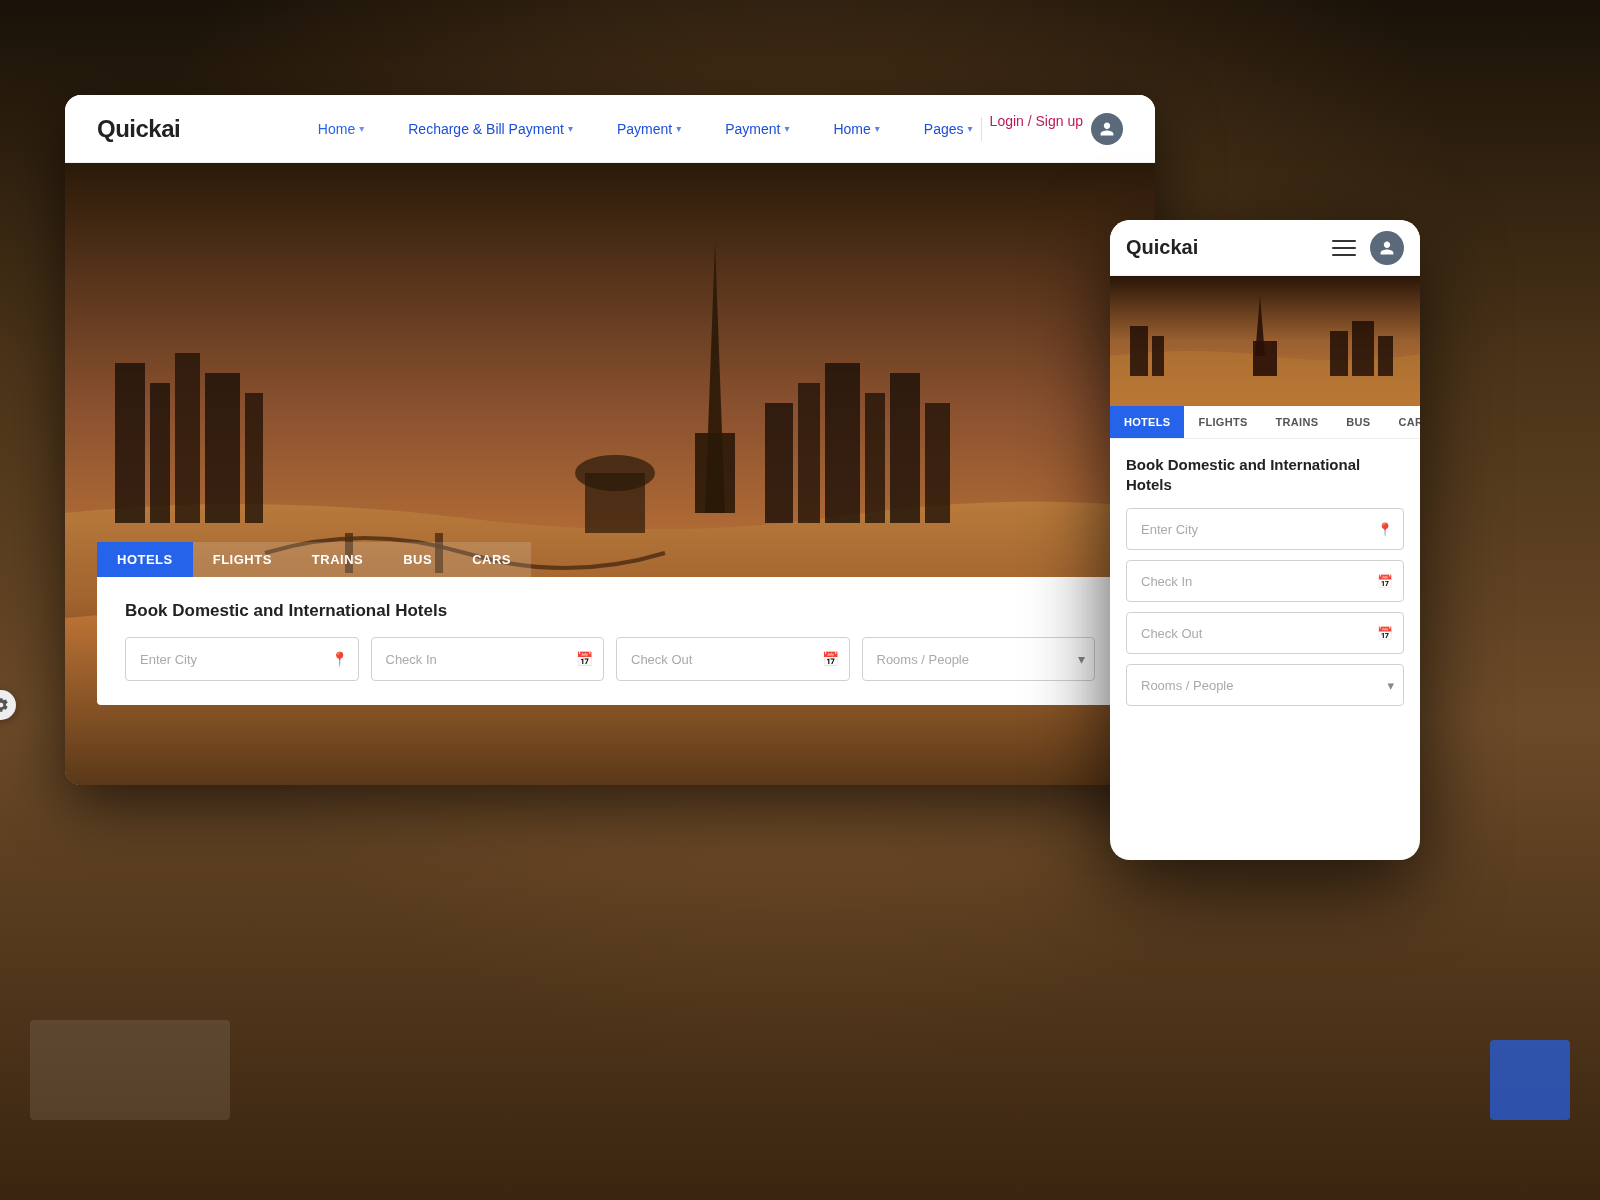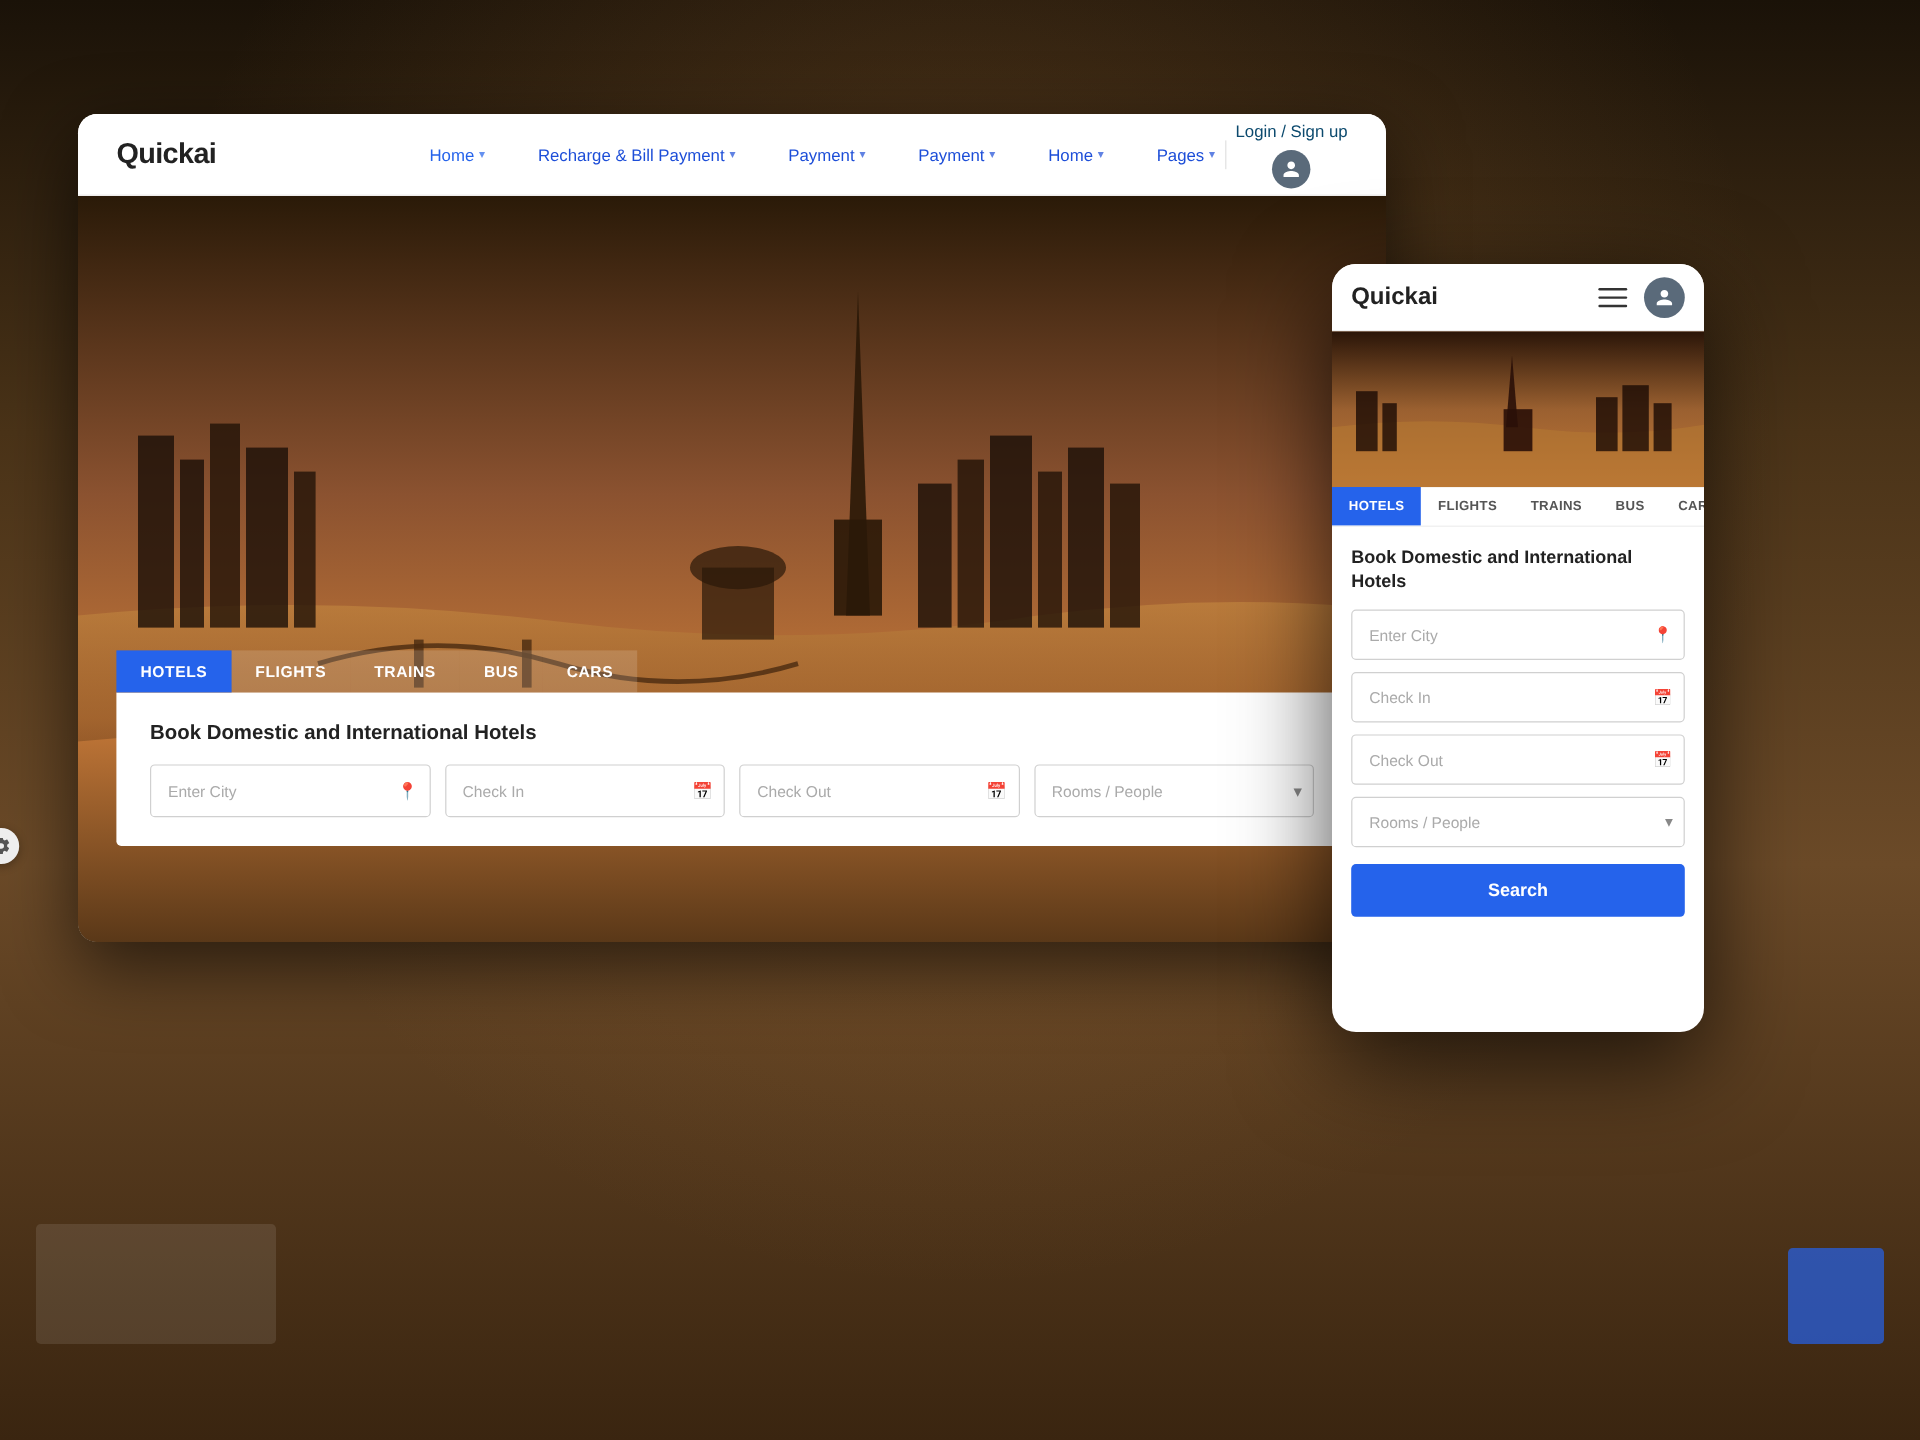--- a/index.html
+++ b/index.html
@@ -92,26 +92,25 @@
 
     .nav-divider {
       width: 1px;
       height: 24px;
       background: #e0e0e0;
       margin: 0 8px;
     }
 
     .nav-login {
       display: flex;
-      align-items: center;
+      align-items: flex-start;
       gap: 8px;
       text-decoration: none;
       font-size: 14px;
-      color: #0c4a6e;
-      flex-direction: column;
+      color: #be185d;
     }
 
     .nav-avatar {
       width: 32px;
       height: 32px;
       border-radius: 50%;
       background: #5a6a7a;
       display: flex;
       align-items: center;
       justify-content: center;
@@ -650,21 +649,20 @@
       <span class="mobile-field-icon">📅</span>
     </div>
 
     <div class="mobile-field-wrapper">
       <select>
         <option value="">Rooms / People</option>
       </select>
       <span class="mobile-field-icon">▾</span>
     </div>
 
-    <button class="mobile-search-btn">Search</button>
   </div>
 </div>
 
 <div class="mobile-gear" style="position:absolute; top: 690px; right: 476px; z-index:25; width:30px; height:30px; background:#eee; border-radius:50%; display:flex; align-items:center; justify-content:center; box-shadow: 0 2px 8px rgba(0,0,0,0.3);">
   <svg width="16" height="16" viewBox="0 0 24 24" fill="#555">
     <path d="M12 15.5A3.5 3.5 0 0 1 8.5 12 3.5 3.5 0 0 1 12 8.5a3.5 3.5 0 0 1 3.5 3.5 3.5 3.5 0 0 1-3.5 3.5m7.43-2.92c.04-.34.07-.67.07-1.08s-.03-.75-.07-1.08l2.31-1.82c.21-.16.27-.45.13-.68l-2.19-3.79c-.14-.23-.42-.31-.65-.23l-2.73 1.1c-.57-.44-1.18-.8-1.85-1.07L14.07 2h-4.14L9.65 4.93c-.67.27-1.28.63-1.85 1.07L5.07 4.9c-.23-.08-.51 0-.65.23L2.23 8.92c-.14.23-.08.52.13.68l2.31 1.82c-.04.33-.07.66-.07 1.08s.03.75.07 1.08L2.36 15.4c-.21.16-.27.45-.13.68l2.19 3.79c.14.23.42.31.65.23l2.73-1.1c.57.44 1.18.8 1.85 1.07L9.93 22h4.14l.28-2.93c.67-.27 1.28-.63 1.85-1.07l2.73 1.1c.23.08.51 0 .65-.23l2.19-3.79c.14-.23.08-.52-.13-.68l-2.31-1.82z"></path>
   </svg>
 </div>
 
 </body></html>

